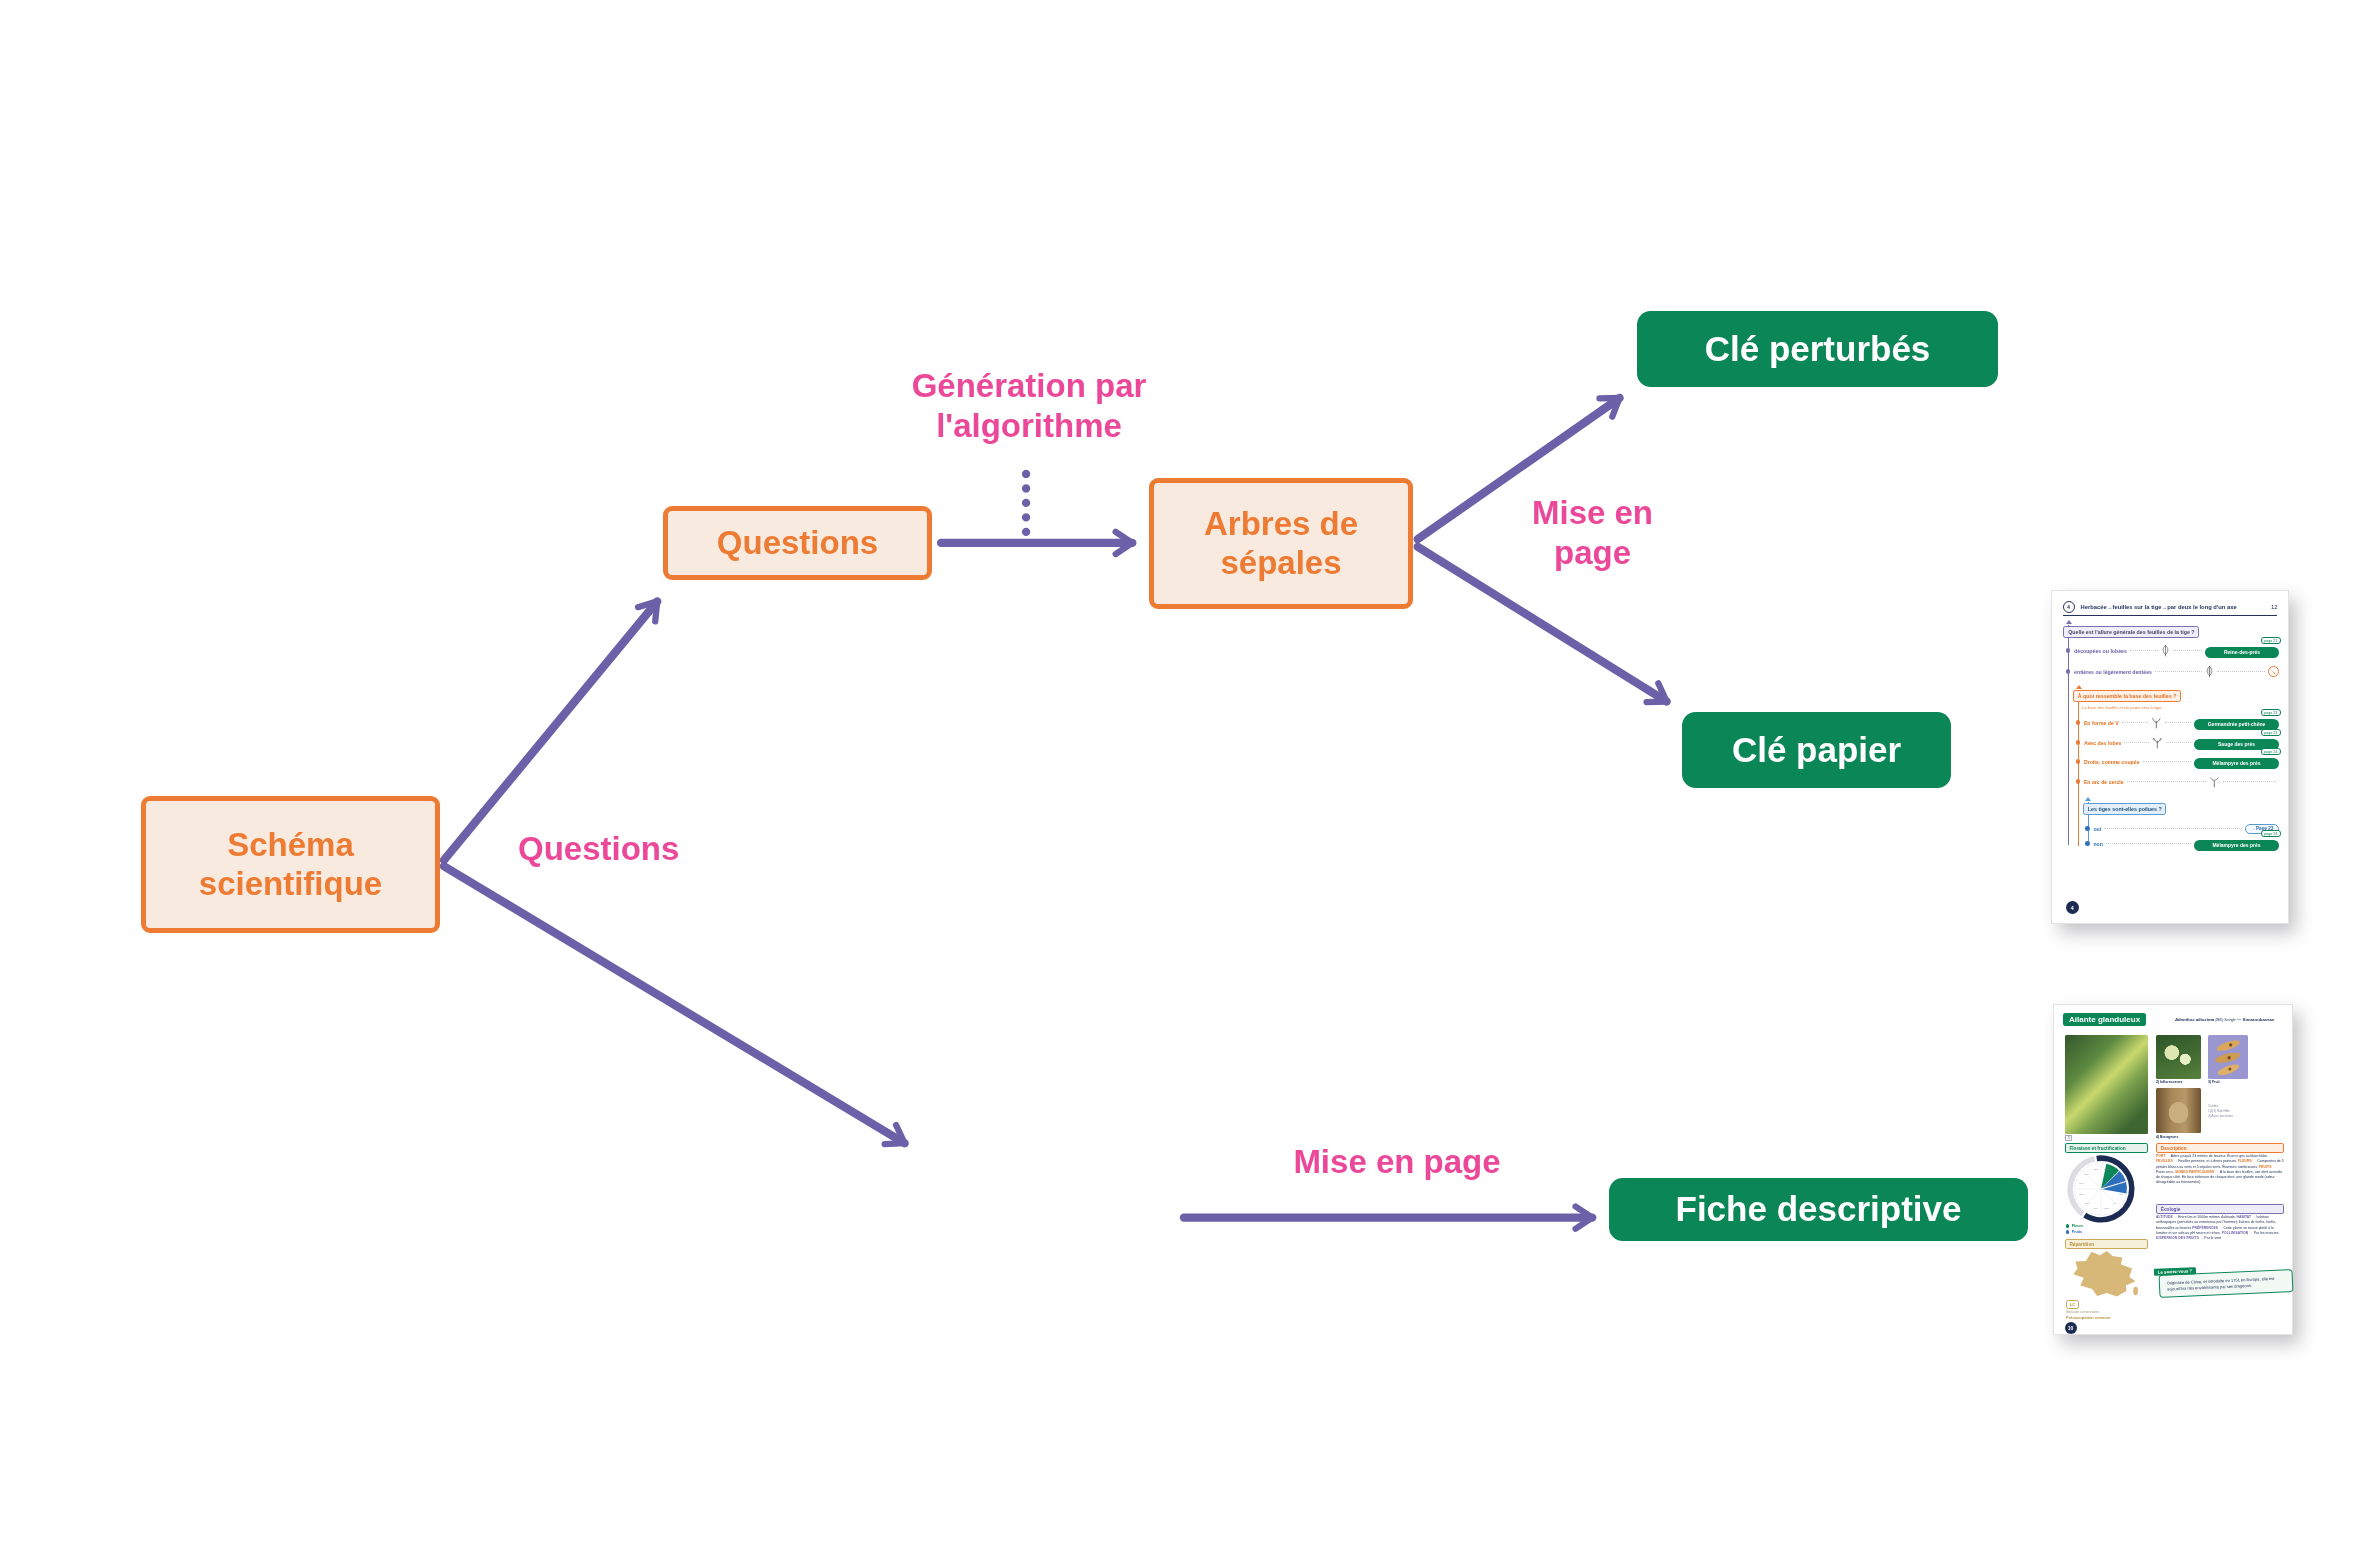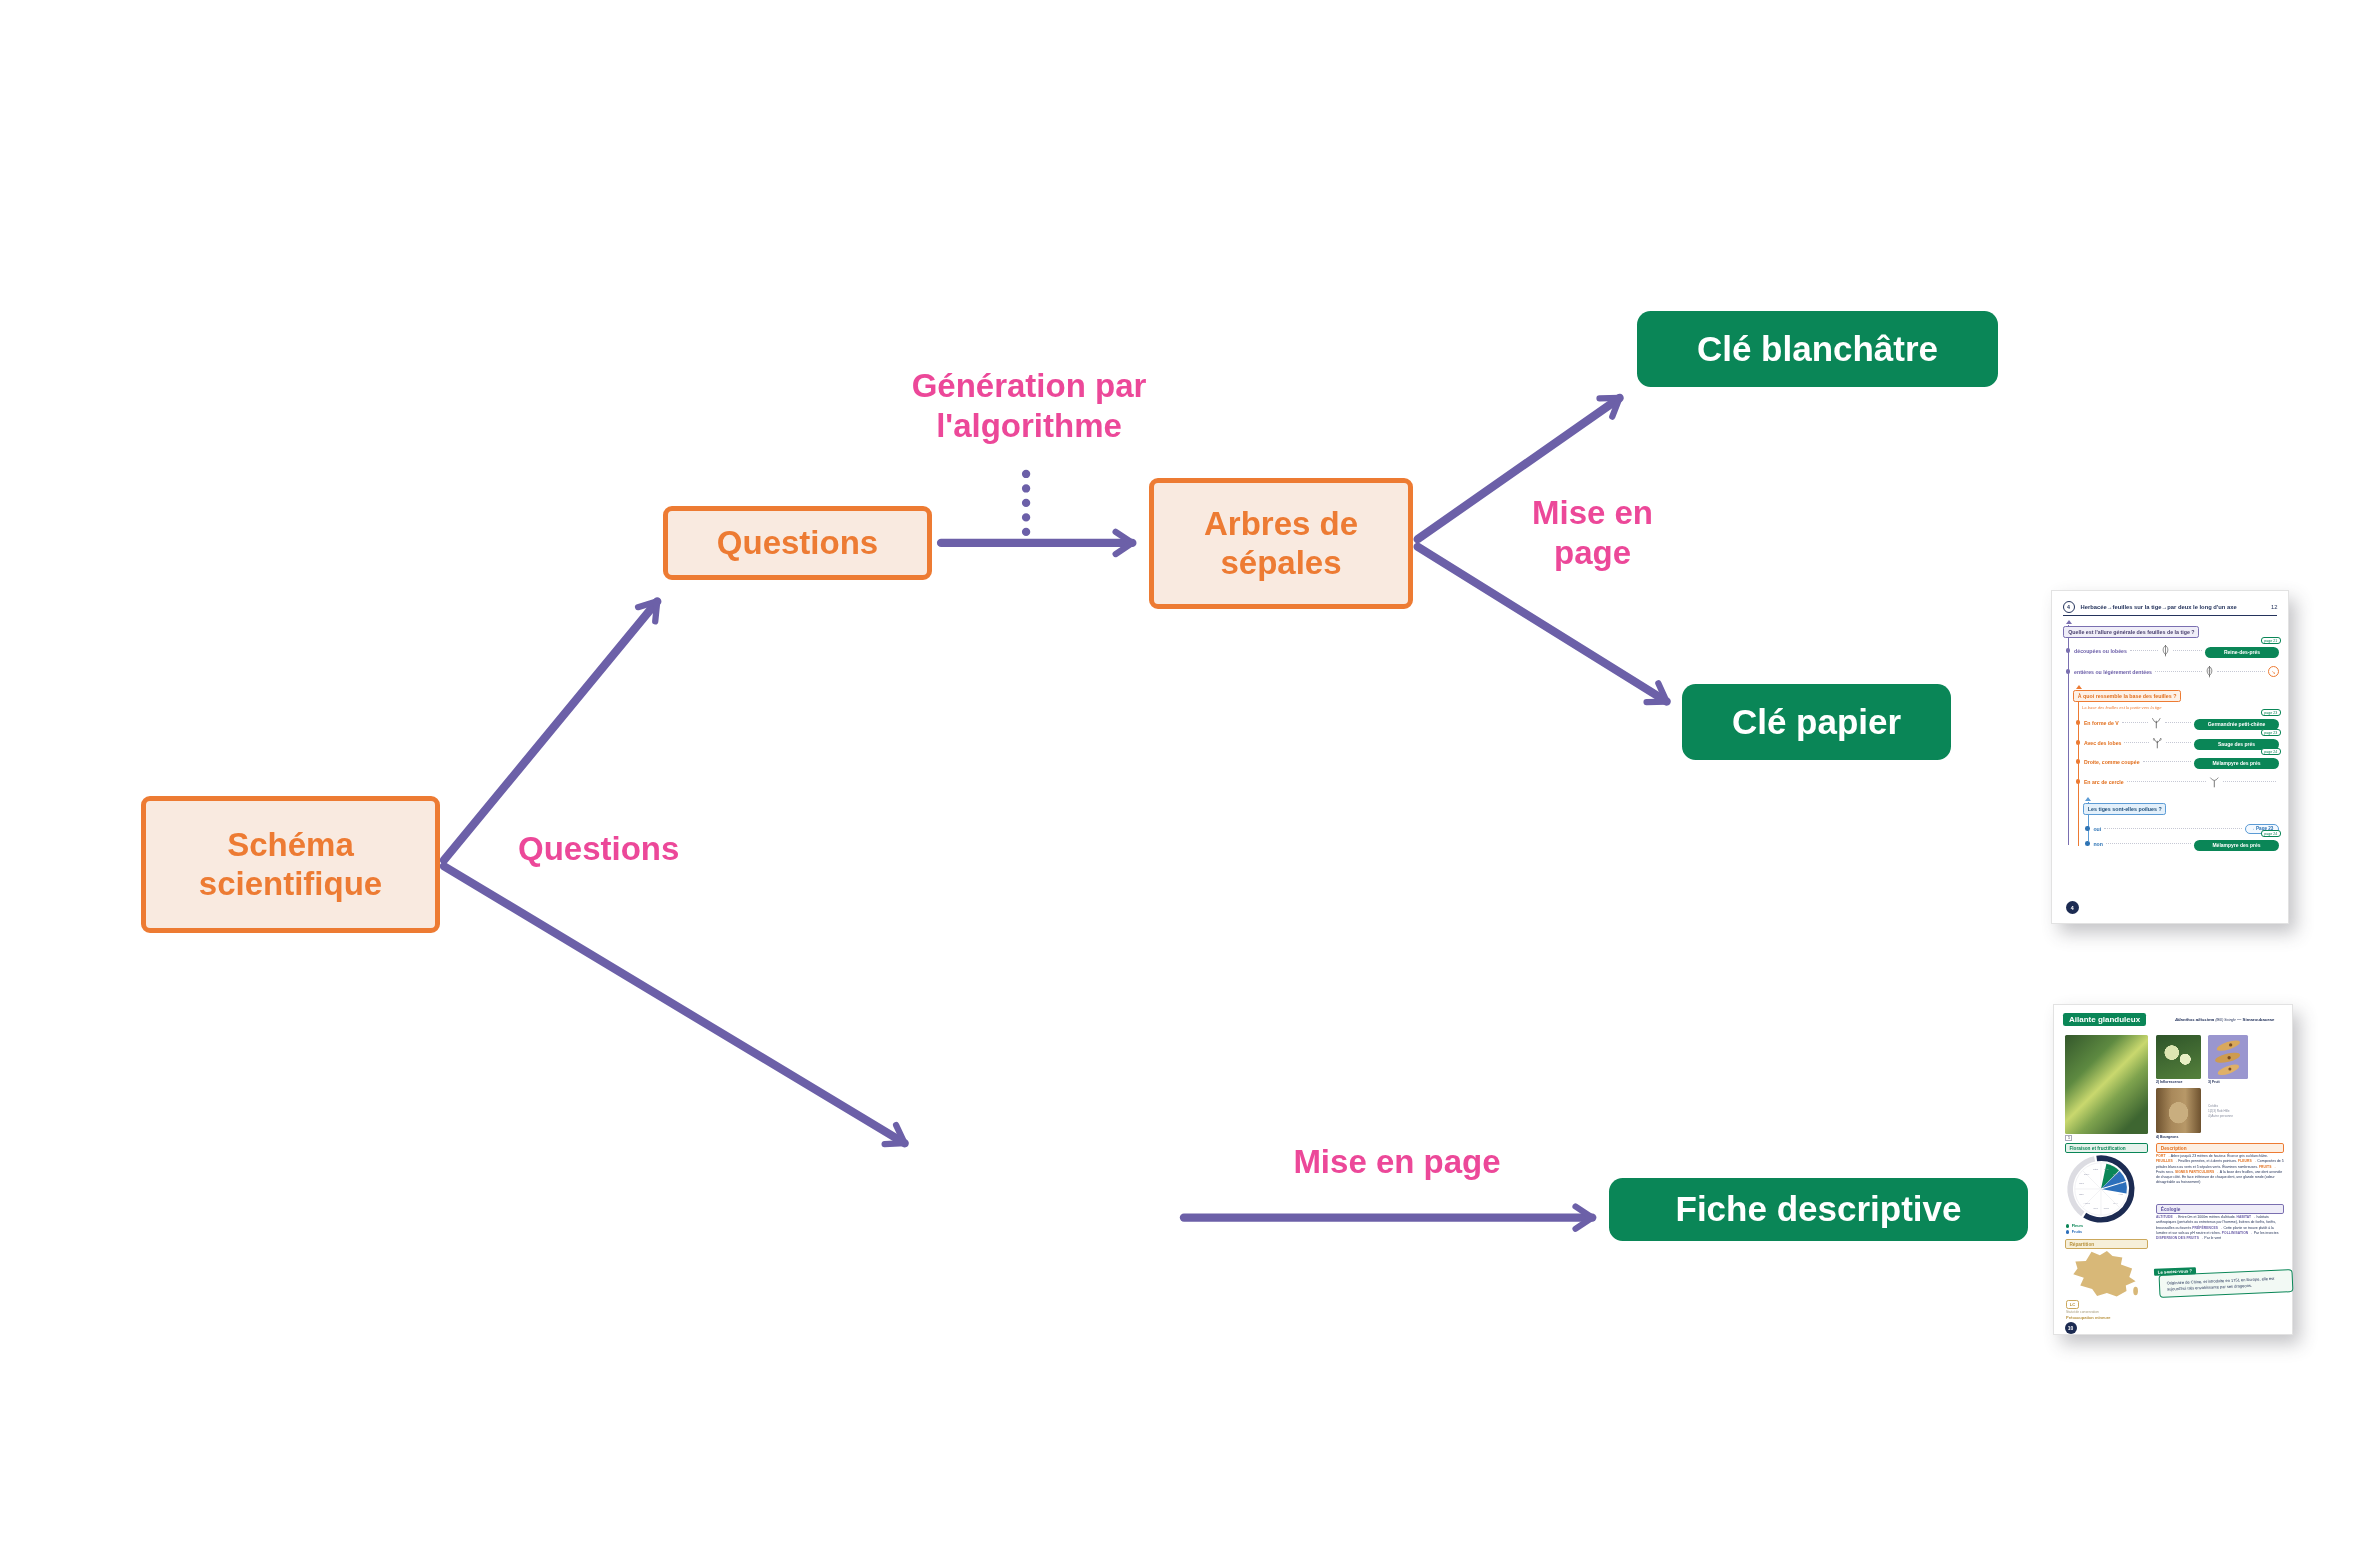--- a/index.html
+++ b/index.html
@@ -93,22 +93,22 @@
       <path d="M1868 710 L2134 524" marker-end="url(#ah)"></path>
       <path d="M1868 720 L2196 924" marker-end="url(#ah)"></path>
       <path d="M585 1141 L1192 1506" marker-end="url(#ah)"></path>
       <path d="M1560 1604 L2098 1604" marker-end="url(#ah)"></path>
     </g>
   </svg>
 
   <div class="node-orange" style="left:141px;top:796px;width:299px;height:137px;">Schéma scientifique</div>
   <div class="node-orange" style="left:663px;top:506px;width:269px;height:74px;">Questions</div>
   <div class="node-orange" style="left:1149px;top:478px;width:264px;height:131px;">Arbres de sépales</div>
-  <div class="node-green" style="left:1637px;top:311px;width:361px;height:76px;">Clé blanchâtre</div>
-  <div class="node-green" style="left:1682px;top:684px;width:269px;height:76px;">Clé papier</div>
+  <div class="node-green" style="left:1637px;top:311px;width:361px;height:76px;">Clé perturbés</div>
+  <div class="node-green" style="left:1682px;top:712px;width:269px;height:76px;">Clé papier</div>
   <div class="node-green" style="left:1609px;top:1178px;width:419px;height:63px;">Fiche descriptive</div>
 
   <div class="edge-label" style="left:885px;top:366px;width:288px;">Génération par l'algorithme</div>
   <div class="edge-label" style="left:518px;top:829px;width:243px;text-align:left;">Questions</div>
   <div class="edge-label" style="left:1507px;top:493px;width:171px;">Mise en page</div>
   <div class="edge-label" style="left:1245px;top:1142px;width:304px;">Mise en page</div>
 
   <div class="page" style="left:2051px;top:590px;width:238px;height:334px;">
 
     <div class="kp-header">

